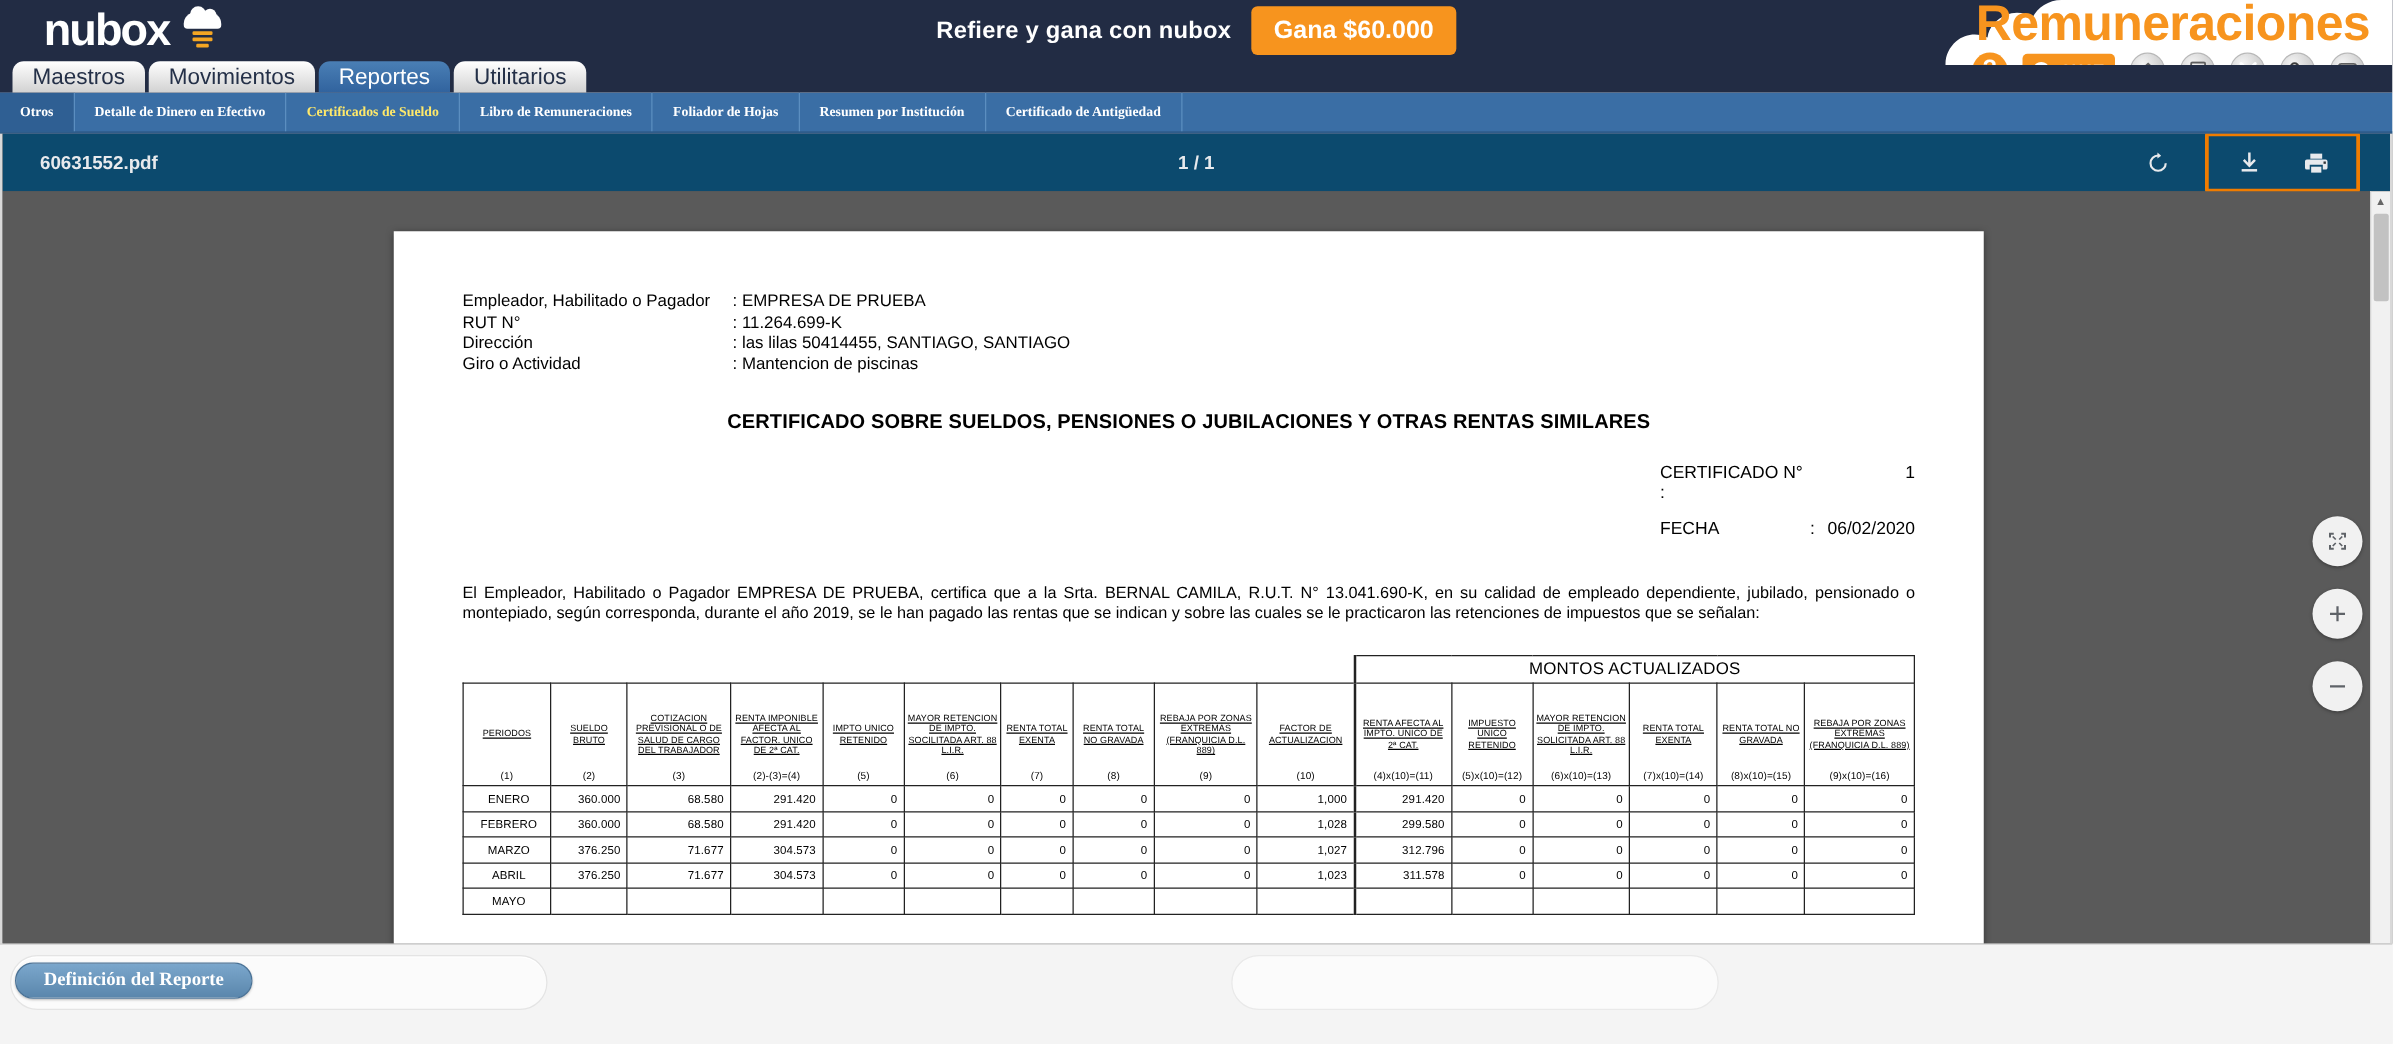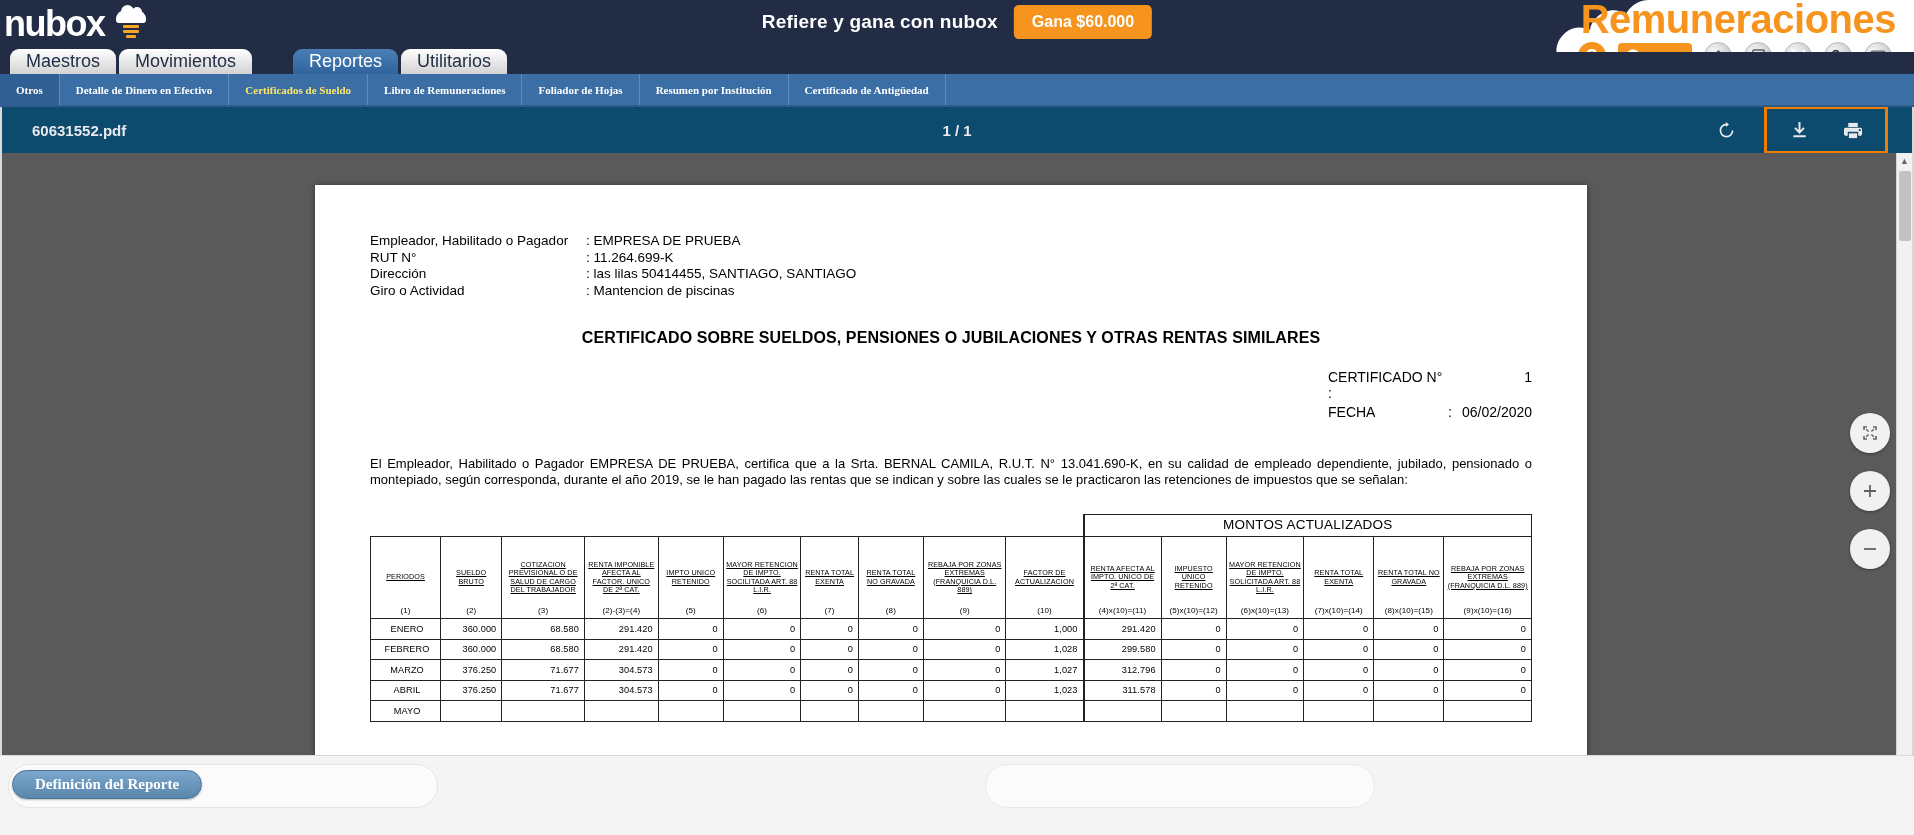--- a/index.html
+++ b/index.html
@@ -12,21 +12,21 @@
   #app { position: relative; width: 1914px; height: 835px; overflow: hidden; }
 
   
   .header {
     position: relative;
     height: 52px;
     background: #222c44;
     overflow: hidden;
   }
   .logo-wrap {
-    position: absolute; left: 4px; top: 2px;
+    position: absolute; left: 35px; top: 2px;
     display: flex; align-items: center; gap: 10px;
     height: 44px;
   }
   .logo-text {
     color: #ffffff; font-size: 36px; font-weight: bold;
     letter-spacing: -1.5px; line-height: 1;
   }
   .logo-cloud { position: relative; width: 34px; height: 30px; }
   .logo-cloud .cloudshape {
     position:absolute; left:2px; top:1px; width:30px; height:13px;
@@ -47,21 +47,21 @@
   .logo-cloud .b2 { top:21px; width:16px; }
   .logo-cloud .b3 { top:26px; width:10px; left:12px; }
 
   .promo {
     position: absolute; left: 50%; top: 5px; transform: translateX(-50%);
     display: flex; align-items: center; gap: 16px;
     white-space: nowrap;
   }
   .promo-text { color:#fff; font-size: 19px; font-weight: bold; letter-spacing: .2px; }
   .promo-btn {
-    background:#f7941e; color:#fff; font-size:16px; font-weight:bold;
+    background:#f7941e; color:#fff; font-size:20px; font-weight:bold;
     padding: 8px 18px; border-radius:5px; border:none; cursor:pointer;
   }
 
   
   .cloud-deco { position:absolute; right:0; top:0; width: 480px; height: 78px; pointer-events:none;}
   .cloud-deco svg { display:block; }
 
   .brand-right {
     position:absolute; right: 18px; top: -2px; z-index: 3;
     text-align: right;
@@ -100,21 +100,21 @@
     position: relative; top: 0;
     height: 25px; padding: 0 16px;
     display:flex; align-items:center;
     font-size: 18px; font-weight: normal; color:#243048;
     background: linear-gradient(#ffffff, #d2d2d2);
     border-radius: 9px 9px 0 0;
     cursor: pointer;
     transform: skewX(0deg);
   }
   .tab.active { background: #3a6ea5; color:#fff;
-    background: linear-gradient(#4a7fb5, #31639e); margin-left: 38px; }
+    background: linear-gradient(#4a7fb5, #31639e); }
 
   .subnav {
     height: 33px; background:#3a6ea5;
     display:flex; align-items:stretch;
     border-bottom: 2px solid #2f5c8a;
   }
   .subnav-item {
     display:flex; align-items:center; padding: 0 16px;
     font-size: 11px; font-weight: bold; color:#ffffff;
     font-family: "Liberation Serif", serif;
@@ -175,21 +175,21 @@
   .kv .v { }
 
   .doc-title {
     text-align:center; font-size: 16px; font-weight: bold;
     margin-top: 30px; letter-spacing:.1px;
   }
   .cert-block {
     margin-top: 22px; display:flex; justify-content:flex-end;
     font-size: 14px;
   }
-  .cert-grid { display:grid; grid-template-columns: 120px 14px 70px; row-gap:3px; }
+  .cert-grid { display:grid; grid-template-columns: 120px 14px 70px; row-gap:13px; }
   .cert-grid .lbl {}
   .cert-grid .col {}
   .cert-grid .val { text-align:right; }
 
   .para {
     margin-top: 36px; font-size: 13px; line-height: 16px;
     text-align: justify;
   }
 
   table.cert {

